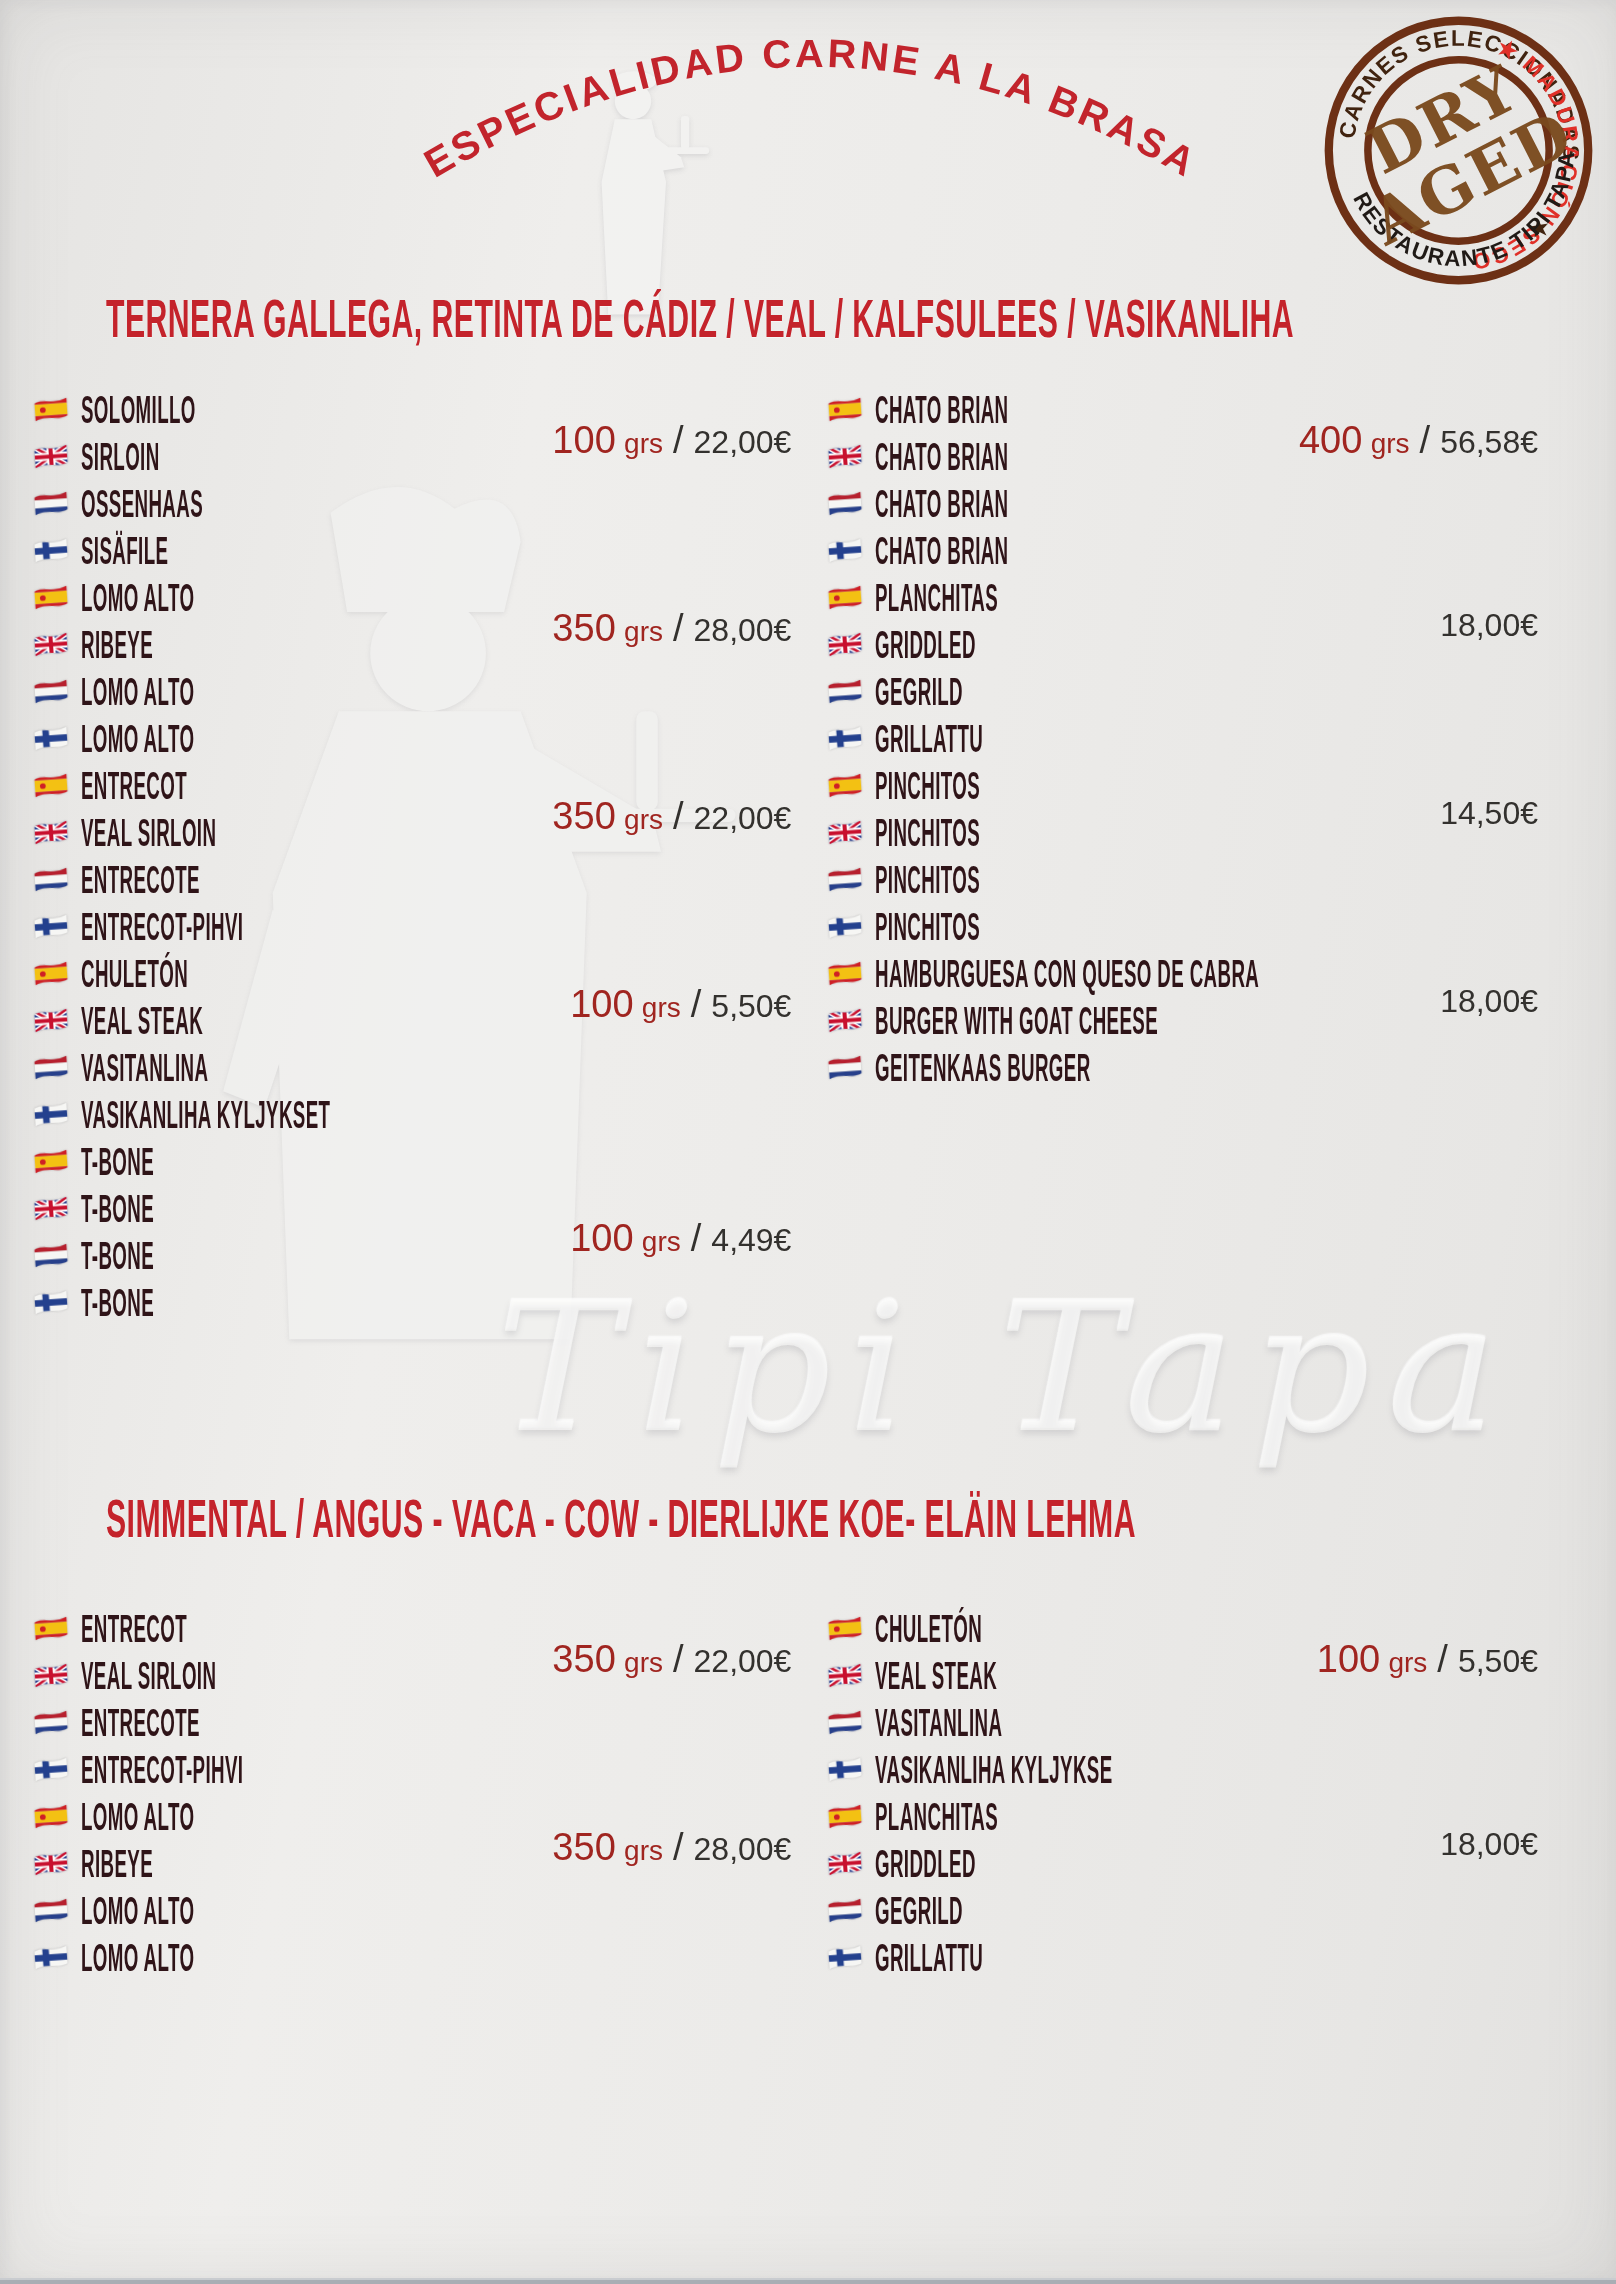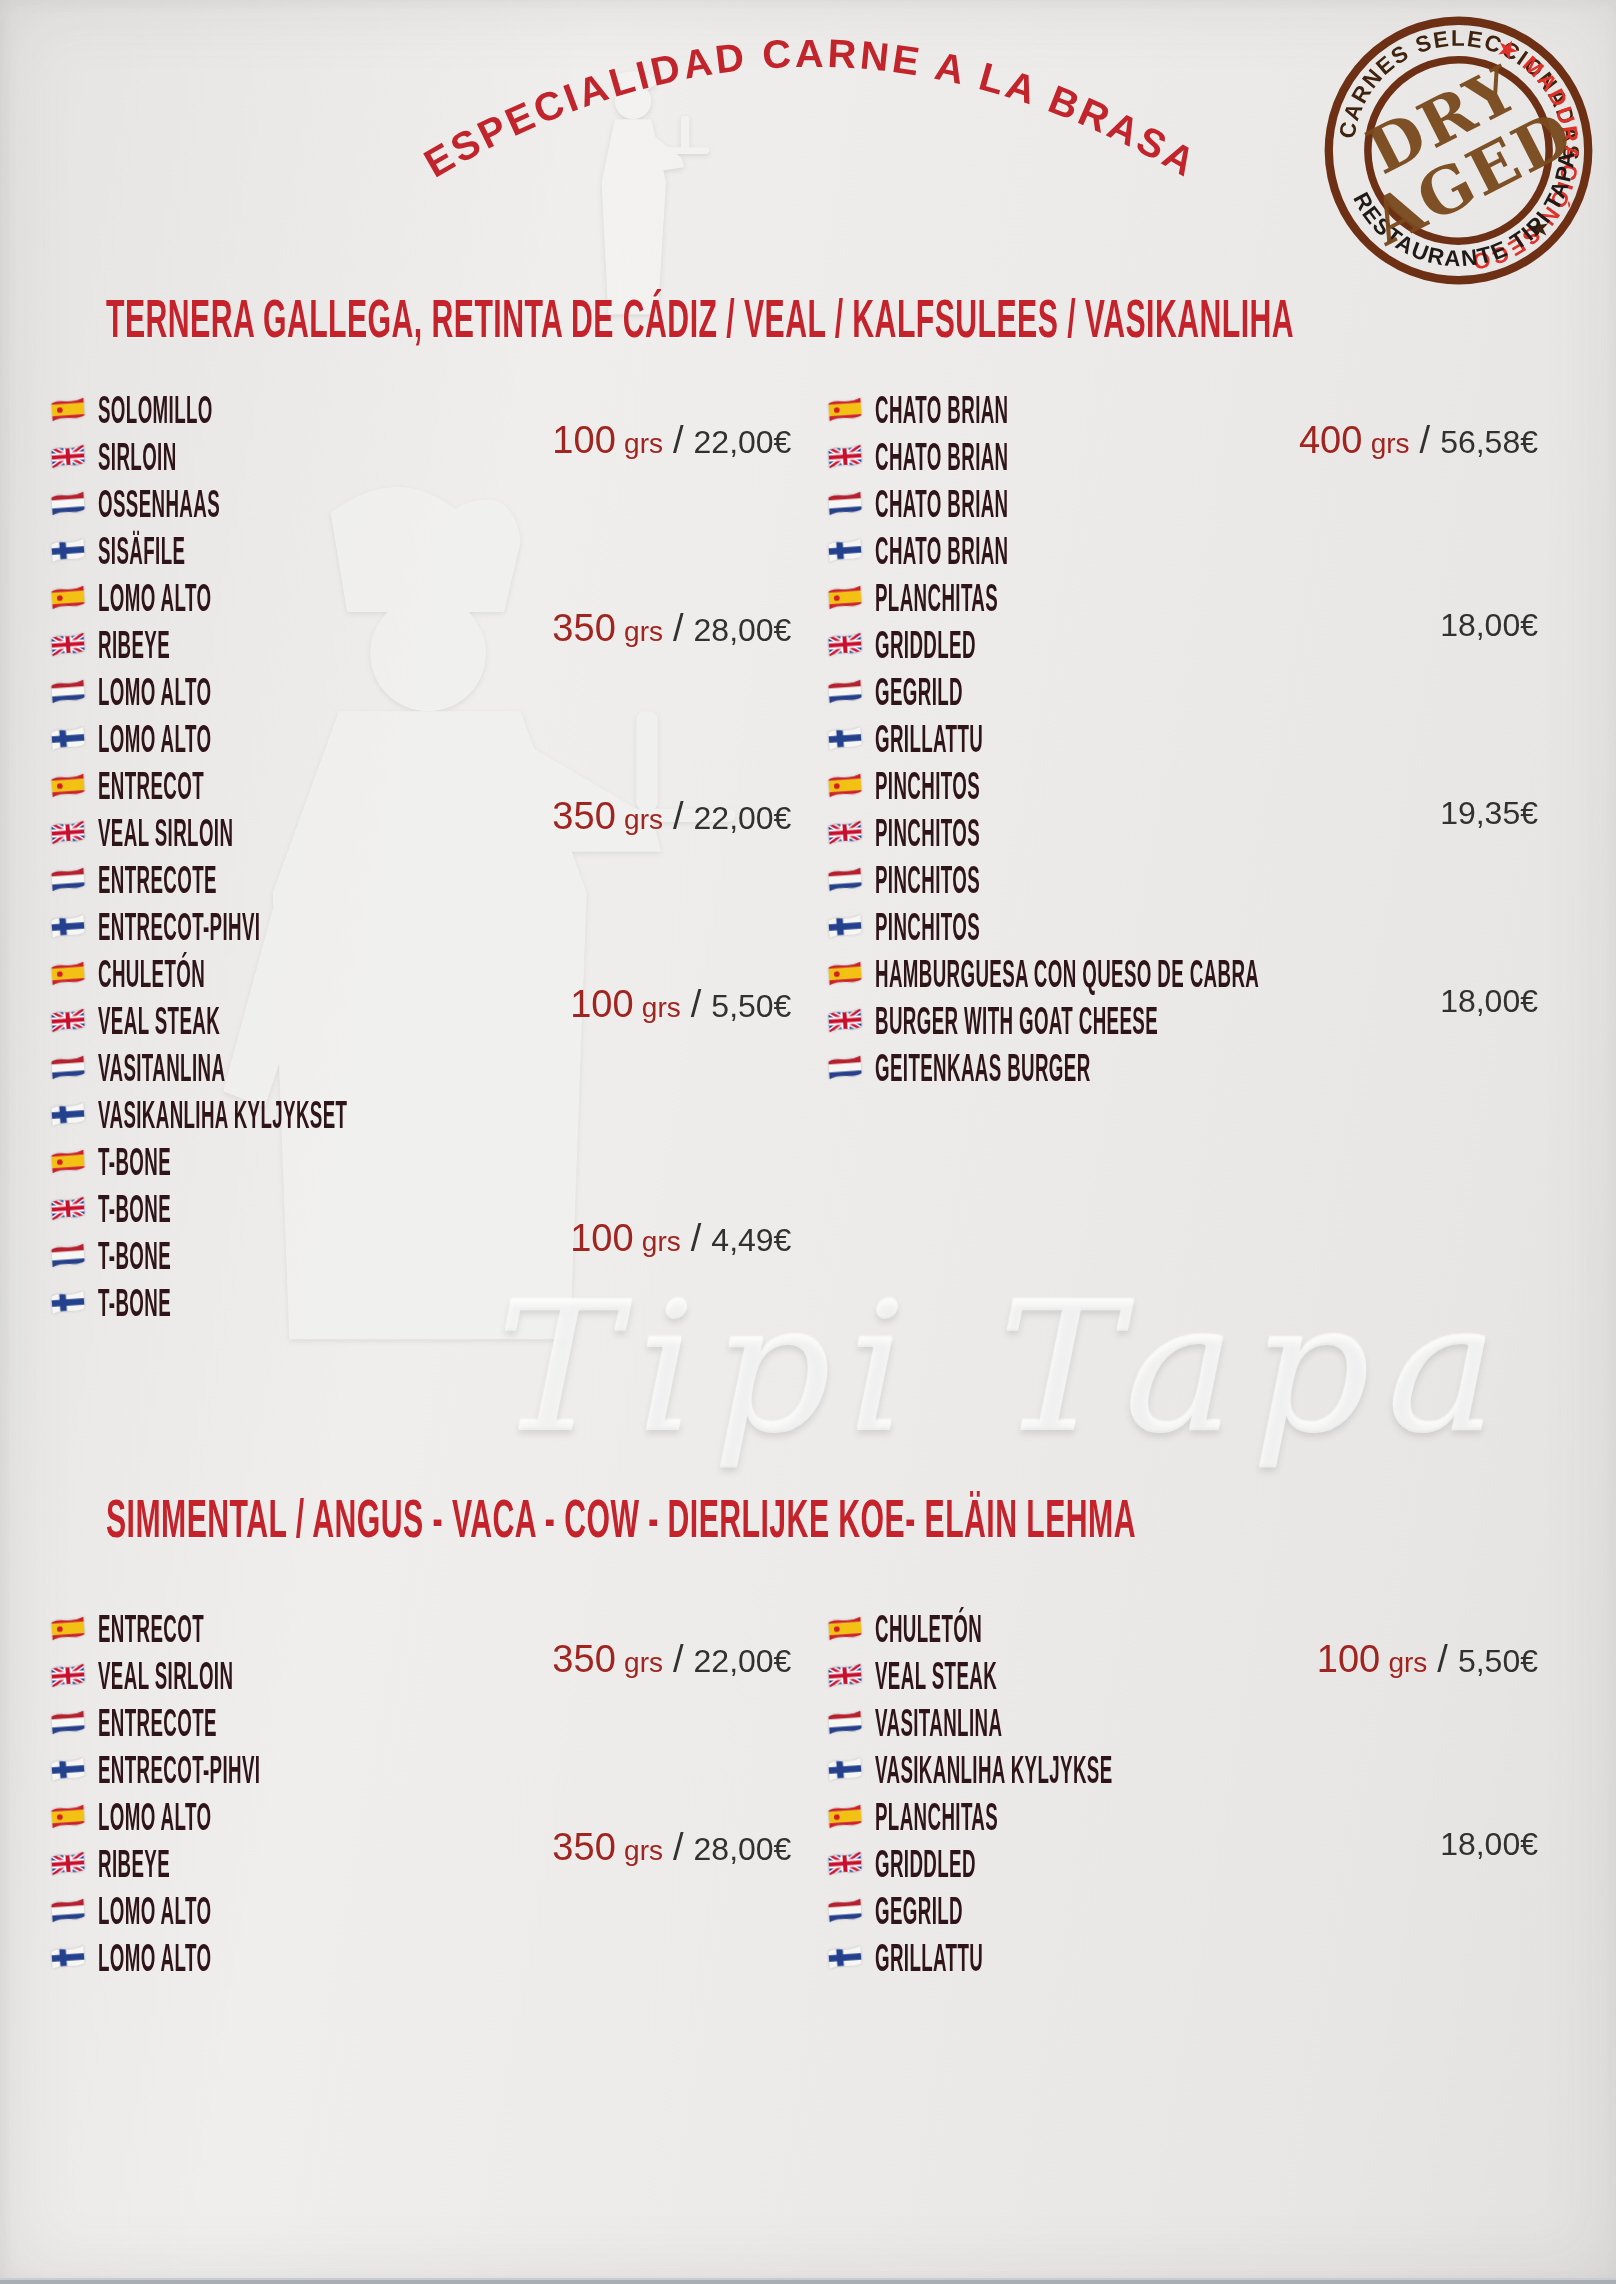--- a/index.html
+++ b/index.html
@@ -35,21 +35,21 @@
     font-size:53px;font-weight:bold;color:#c4232b;white-space:nowrap;
     transform:scaleX(.57);transform-origin:left;letter-spacing:0.8px;
     text-shadow:0 0.8px 0 rgba(255,255,255,.5);
   }
   .rows{position:absolute;left:0;right:0;}
   .s0 .rows{top:98px;} .s1 .rows{top:117px;}
   .row{position:relative;display:flex;height:188px;}
   .cell{position:relative;}
   .cell.left{width:798px;}
   .cell.right{width:819px;}
-  .names{padding-left:50px;}
+  .names{padding-left:33px;}
   .cell.right .names{padding-left:29px;}
   .line{height:47px;display:flex;align-items:center;}
   .flag{width:36px;height:27px;margin-right:11.6px;flex:none;}
   .flag svg{width:100%;height:100%;display:block;transform:rotate(-4deg);
     filter:drop-shadow(0 0.8px 0.8px rgba(90,90,95,.35));}
   .label{
     font-size:39px;font-weight:bold;color:#2f1418;white-space:nowrap;
     transform:scaleX(.48);transform-origin:left center;letter-spacing:0.8px;
   }
   .price{position:absolute;top:33px;right:6.6px;height:48px;display:flex;align-items:baseline;white-space:nowrap;}
@@ -622,21 +622,21 @@
                         <rect x="12" width="8" height="32" fill="#24418e"></rect>
                         <rect y="12" width="44" height="8" fill="#24418e"></rect>
                       </g>
                     </svg>
                   </span>
     <span class="label">PINCHITOS</span>
   </div>
               </div>
       <div class="price no-weight">
 
-        <span class="amount">19,35€</span>
+        <span class="amount">14,50€</span>
       </div>
     </div>
   </div>
           <div class="row">
     <div class="cell left">
       <div class="names">
                 <div class="line">
     <span class="flag">
                     <svg viewBox="0 0 44 32">
                       <defs>

